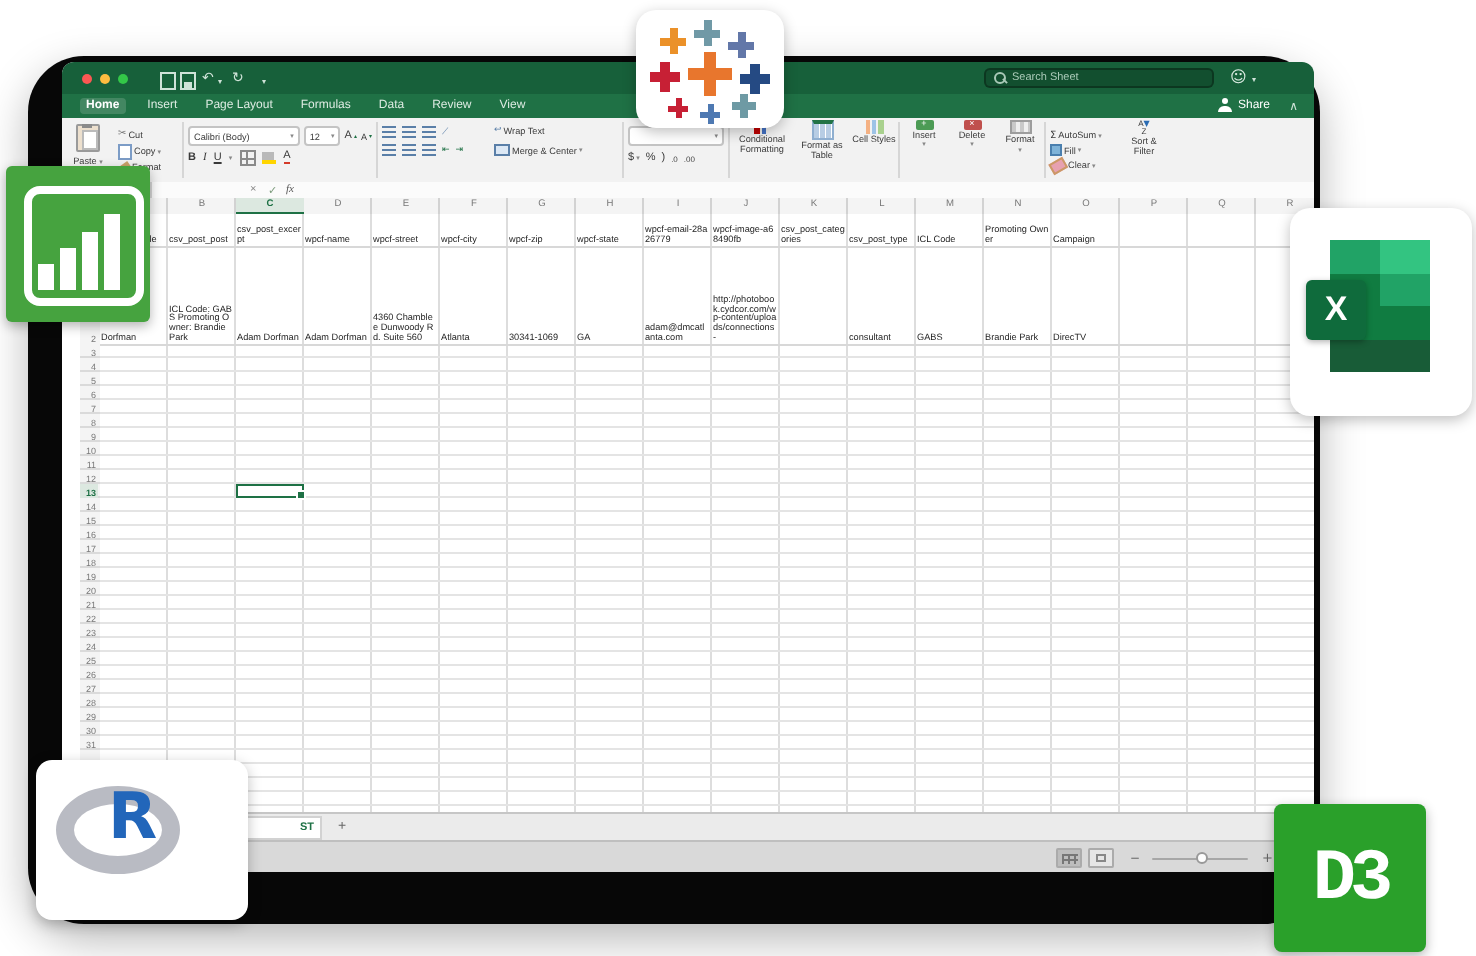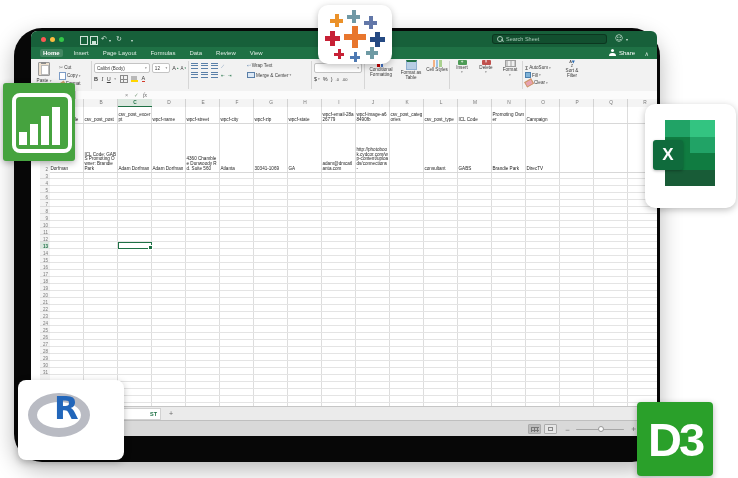--- a/index.html
+++ b/index.html
@@ -122,21 +122,21 @@
   #pbi-frame{position:absolute;left:9px;top:10px;width:52px;height:52px;border:4.5px solid #fff;border-radius:8px;}
   .pbar{position:absolute;background:#fff;width:8px;}
   #excel-card{left:645px;top:104px;width:91px;height:104px;border-radius:10px;}
   .xs{position:absolute;width:25px;height:16.5px;}
   #excel-badge{position:absolute;left:8px;top:36px;width:30px;height:30px;border-radius:3px;display:flex;align-items:center;justify-content:center;
                color:#fff;font-weight:bold;font-size:17px;box-shadow:0 1px 3px rgba(0,0,0,.3);}
   #r-card{left:18px;top:380px;width:106px;height:80px;border-radius:8px;}
   #r-ring{position:absolute;left:10px;top:13px;width:62px;height:44px;border:9px solid #B9BBC3;border-radius:50%;box-sizing:border-box;}
   #r-letter{position:absolute;left:36px;top:12px;font-size:32px;font-weight:bold;font-family:"DejaVu Sans",sans-serif;line-height:1;}
   #d3-card{left:637px;top:402px;width:76px;height:74px;border-radius:4px;z-index:60;position:absolute;display:flex;align-items:center;justify-content:center;box-shadow:0 2px 6px rgba(0,0,0,.3);}
-  #d3-text{color:#fff;font-size:47px;font-weight:bold;font-family:Liberation Sans, sans-serif;letter-spacing:-3px;}
+  #d3-text{color:#fff;font-size:36px;font-weight:bold;font-family:Liberation Mono, monospace;letter-spacing:-3px;}
 </style>
 </head>
 <body>
 
 <div id="stage">
   <div id="bezel"></div>
 
   <div id="win">
 
     <div id="titlebar" style="background: rgb(23, 96, 58);">

